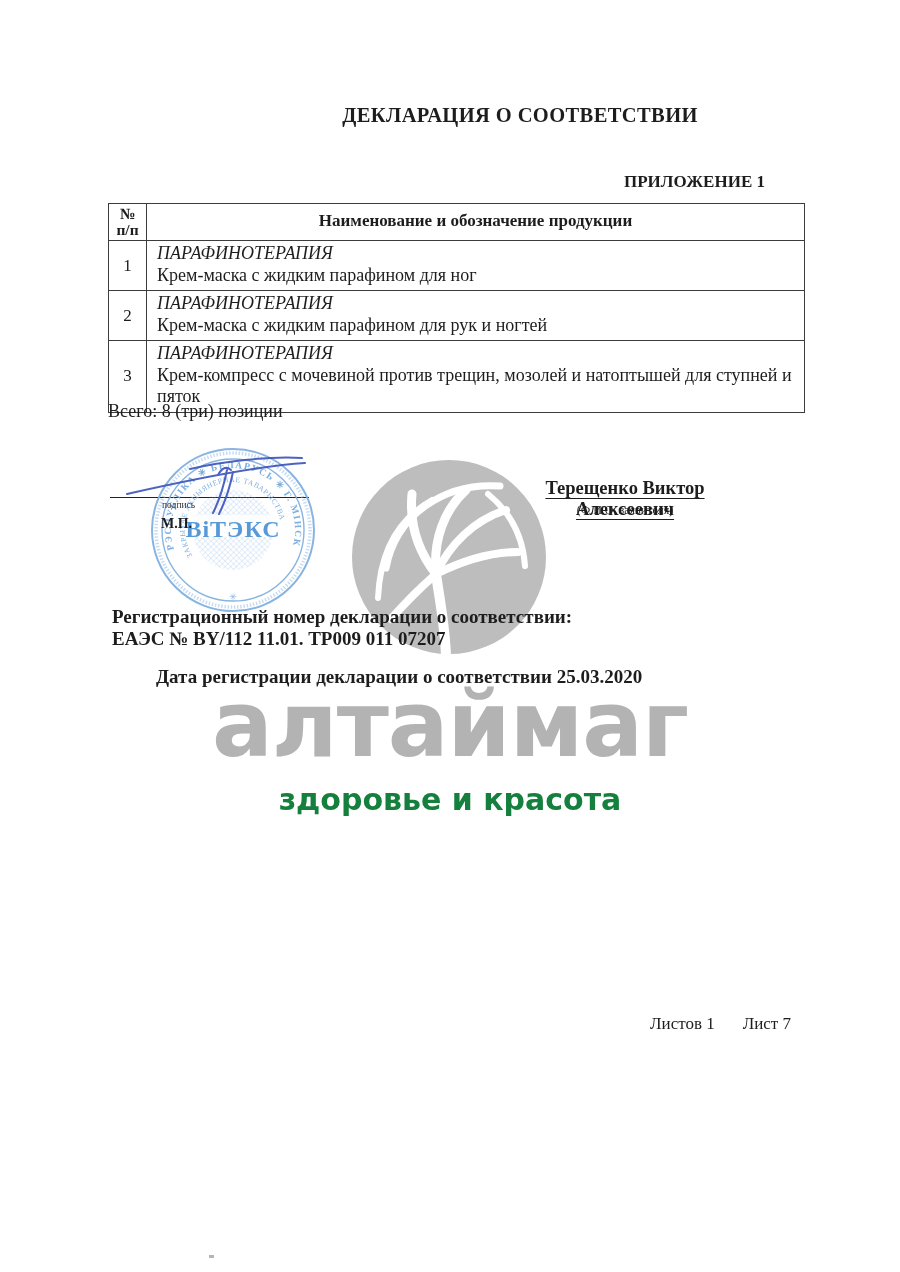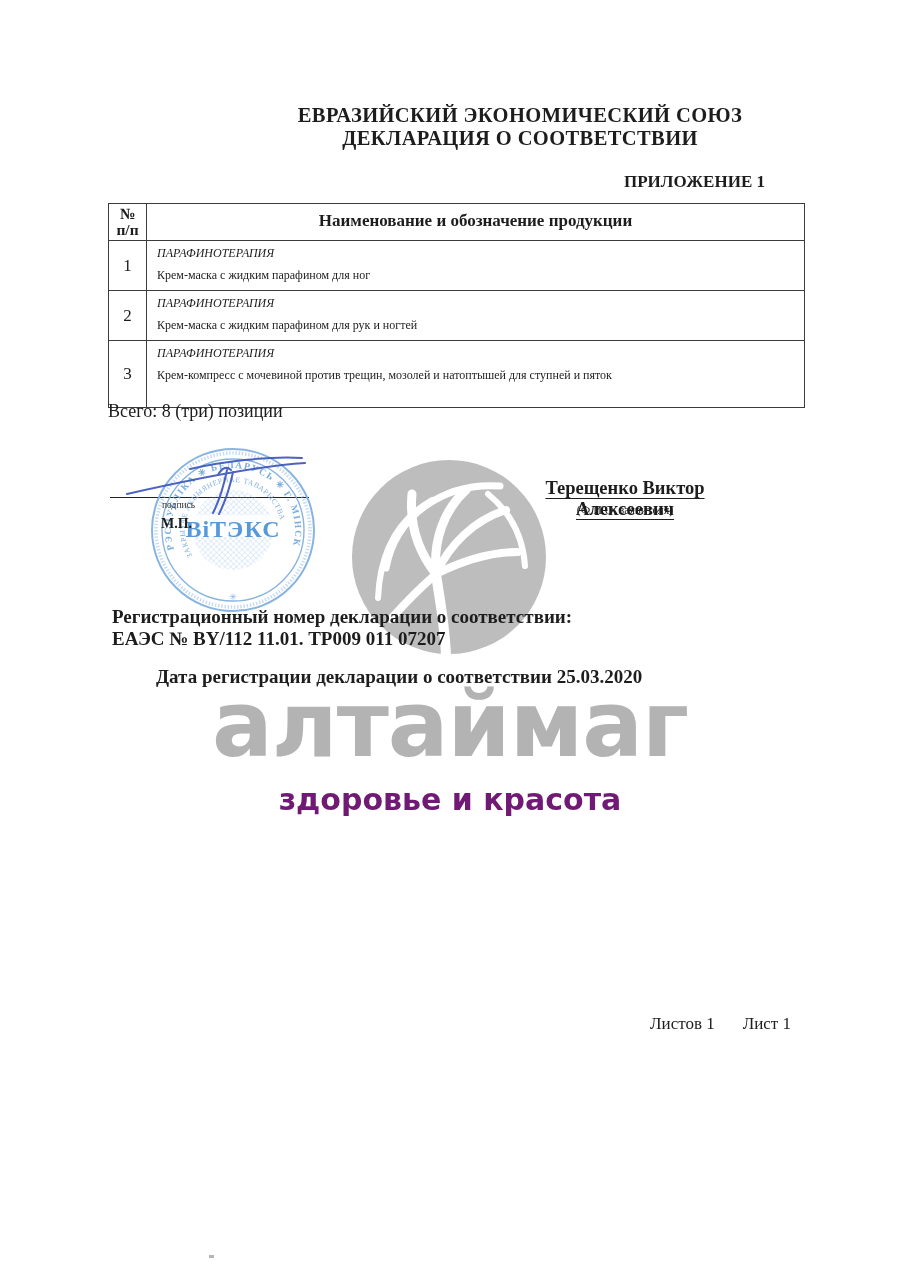--- a/index.html
+++ b/index.html
@@ -13,21 +13,21 @@
   .annex{left:465px;top:172px;width:300px;text-align:right;font-weight:bold;
          font-size:17px;z-index:5;}
 
   
   .tbl{left:108px;top:203px;width:695px;border:1.6px solid #3c3c3c;z-index:5;background:transparent;}
   .trow{display:grid;grid-template-columns:38px 1fr;border-top:1.6px solid #3c3c3c;}
   .trow:first-child{border-top:none;}
   .cell-num{border-right:1.6px solid #3c3c3c;display:flex;align-items:center;justify-content:center;
             font-size:17px;}
   .cell-head-num{flex-direction:column;font-weight:bold;font-size:15.5px;line-height:16px;}
-  .cell-prod{padding:2px 10px 4px 10px;font-size:12px;line-height:21.5px;}
+  .cell-prod{padding:2px 10px 4px 10px;font-size:18px;line-height:21.5px;}
   .cell-head-prod{display:flex;align-items:center;justify-content:center;font-weight:bold;font-size:17px;}
   .h36{height:36px;} .h46{min-height:46px;} .h66{min-height:66px;}
   .brand{font-style:italic;}
   .total{left:108px;top:401px;font-size:18px;z-index:5;}
 
   
   .sigline{left:110px;top:497px;width:199px;border-top:1.6px solid #222;z-index:2;}
   .sigcaption{left:162px;top:500px;font-size:9.5px;color:#333;z-index:5;}
   .mp{left:161px;top:516px;font-size:14px;font-weight:bold;z-index:5;}
   .stamp{left:148px;top:445px;z-index:3;opacity:.95;}
@@ -57,21 +57,20 @@
   .footer span:last-child{margin-right:0;}
 
   .speck{left:209px;top:1255px;width:5px;height:3px;background:#8d8d8d;opacity:.65;z-index:1;}
 </style>
 </head>
 <body>
 
 <div class="page">
 
   <div class="abs title">
-    <div>ЕВРАЗИЙСКИЙ ЭКОНОМИЧЕСКИЙ СОЮЗ</div>
     <div>ДЕКЛАРАЦИЯ О СООТВЕТСТВИИ</div>
   </div>
   <div class="abs annex">ПРИЛОЖЕНИЕ 1</div>
 
   <div class="abs tbl">
     <div class="trow h36">
       <div class="cell-num cell-head-num">
         <span>№</span>
         <span>п/п</span>
       </div>
@@ -164,20 +163,20 @@
   <div class="abs applicant">Терещенко Виктор Алексеевич</div>
   <div class="abs applicant-cap">(Ф.И.О. заявителя)</div>
 
   <div class="abs regnum">
     <div>Регистрационный номер декларации о соответствии:</div>
     <div>ЕАЭС № BY/112 11.01. ТР009 011 07207</div>
   </div>
   <div class="abs regdate">Дата регистрации декларации о соответствии 25.03.2020</div>
 
   <div class="abs wm-brand" id="wmBrand" style="color: rgb(179, 179, 179);">алтаймаг</div>
-  <div class="abs wm-tag" id="wmTag" style="color: #701a75;">здоровье и красота</div>
+  <div class="abs wm-tag" id="wmTag" style="color: #15803d;">здоровье и красота</div>
 
   <div class="abs footer">
-    <span>Листов 1</span><span>Лист 1</span>
+    <span>Листов 1</span><span>Лист 7</span>
   </div>
 
   <div class="abs speck"></div>
 </div>
 
 </body></html>

